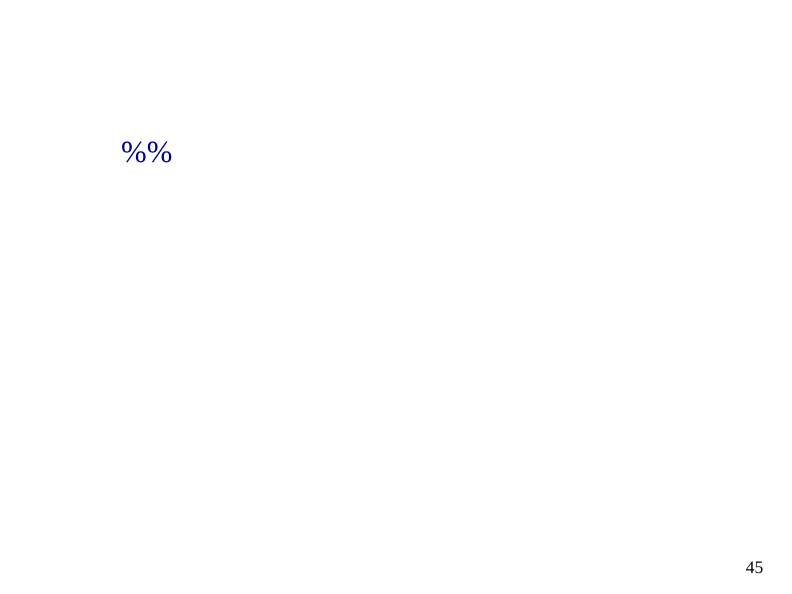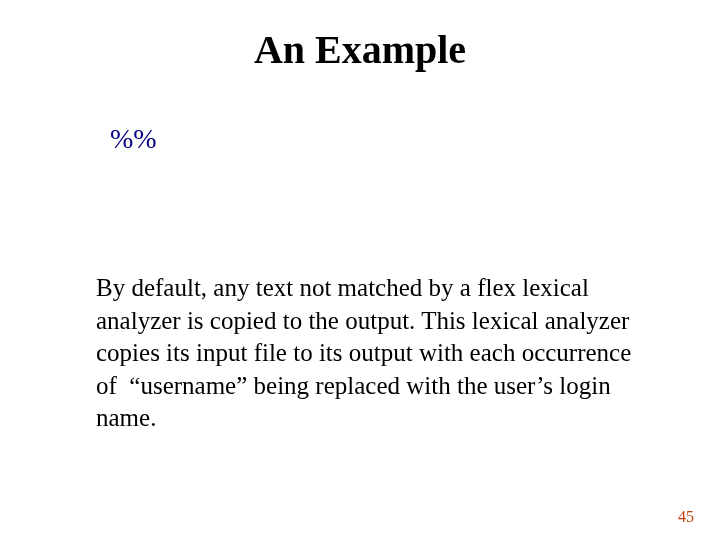--- a/index.html
+++ b/index.html
@@ -51,31 +51,29 @@
     width: 540px;
     font-size: 25px;
     line-height: 1.3;
     color: #000000;
   }
   .page-number {
     position: absolute;
     bottom: 14px;
     right: 26px;
     font-size: 16px;
-    color: #c2410c;
+    color: #000000;
   }
 </style>
 </head>
 <body>
 
 <div class="slide">
 
-  <div class="title">An Example</div>
 
   <div class="code-block">
     <div class="code-line1">%%</div>
   </div>
 
-  <div class="body-text">By default, any text not matched by a flex lexical analyzer is copied to the output. This lexical analyzer copies its input file to its output with each occurrence of &nbsp;“username” being replaced with the user’s login name.</div>
 
   <div class="page-number">45</div>
 
 </div>
 
 </body></html>

